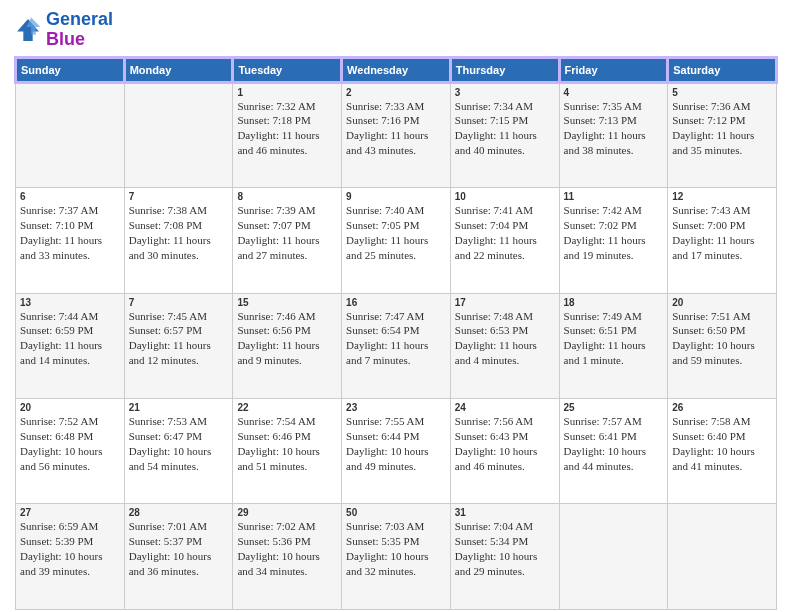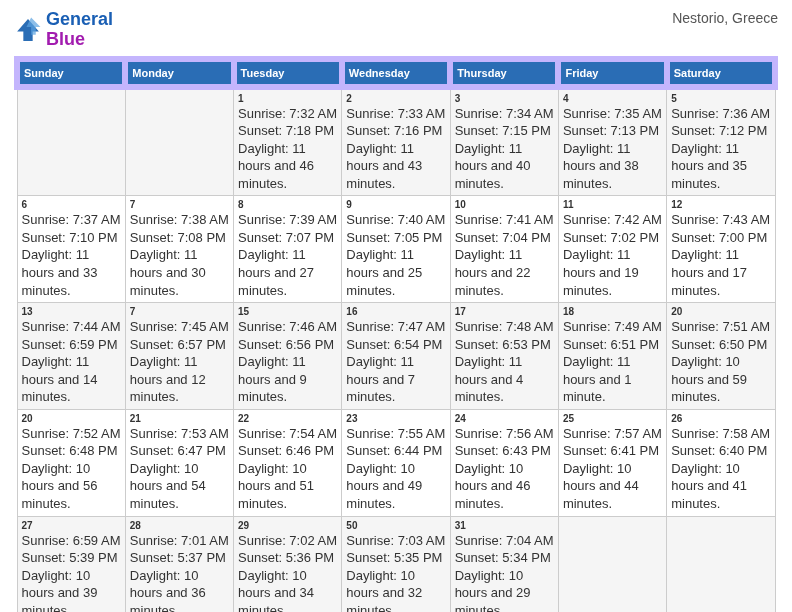--- a/index.html
+++ b/index.html
@@ -60,21 +60,21 @@
       flex: 1;
       table-layout: fixed;
     }
     thead th {
       background-color: #2a6db5;
       color: #fff;
       font-size: 11px;
       font-weight: bold;
       padding: 5px 4px;
       text-align: left;
-      border: 6px solid #c4b5fd;
+      border: 3px solid #c4b5fd;
     }
     tbody td {
       border: 1px solid #ccc;
       vertical-align: top;
       padding: 3px 4px;
       font-size: 9px;
       color: #333;
       height: 82px;
       background: #fff;
     }
@@ -84,23 +84,24 @@
     tbody tr:nth-child(even) td {
       background-color: #fff;
     }
     .day-number {
       font-weight: bold;
       font-size: 10px;
       display: block;
       margin-bottom: 1px;
     }
     .cell-text {
-      font-size: 13px;
+      font-size: 11px;
       line-height: 1.35;
       color: #333;
+      font-family: Liberation Serif, serif;
     }
     td.empty {
       background-color: #f9f9f9;
     }
   </style>
 </head>
 <body>
 
 <div class="page">
   <div class="header">
@@ -108,21 +109,20 @@
       <svg class="logo-icon" viewBox="0 0 36 36">
         <polygon points="18,4 32,20 24,20 24,32 12,32 12,20 4,20" fill="#2a6db5"></polygon>
         <polygon points="22,2 34,14 28,14 28,24 22,24 22,14 16,14" fill="#5ba3e0" opacity="0.7"></polygon>
       </svg>
       <div class="logo-text">
         <div><span>General</span></div>
         <div><span style="color:#a21caf">Blue</span></div>
       </div>
     </div>
     <div class="title-block">
-      <div class="location">Nestorio, Greece</div>
     </div>
   </div>
 
   <table>
     <thead>
       <tr>
         <th>Sunday</th>
         <th>Monday</th>
         <th>Tuesday</th>
         <th>Wednesday</th>

